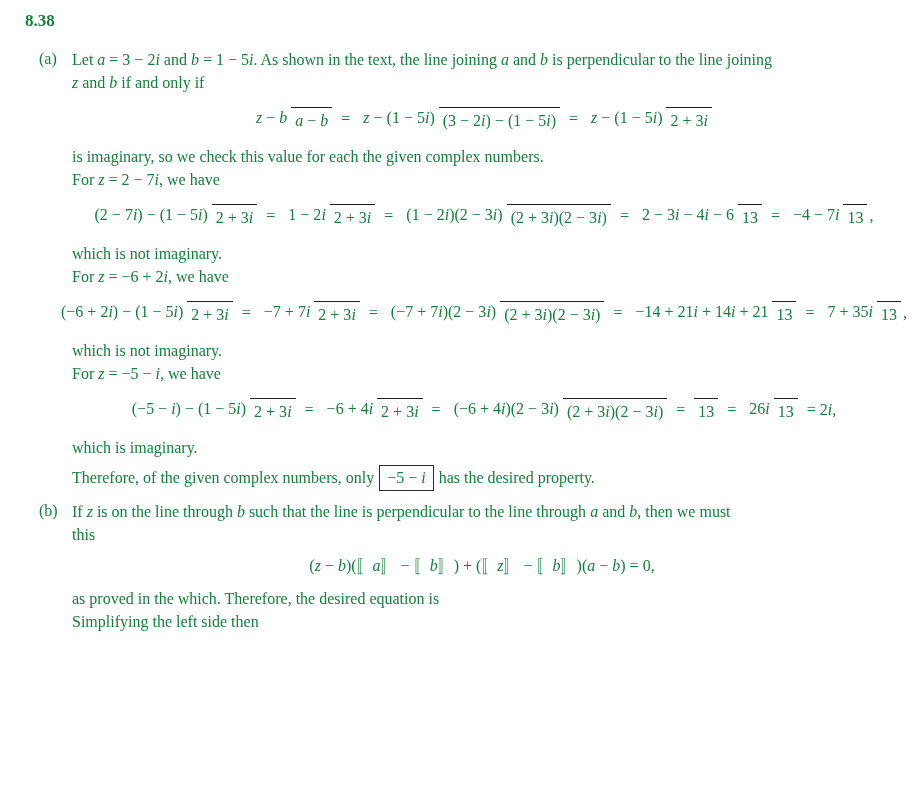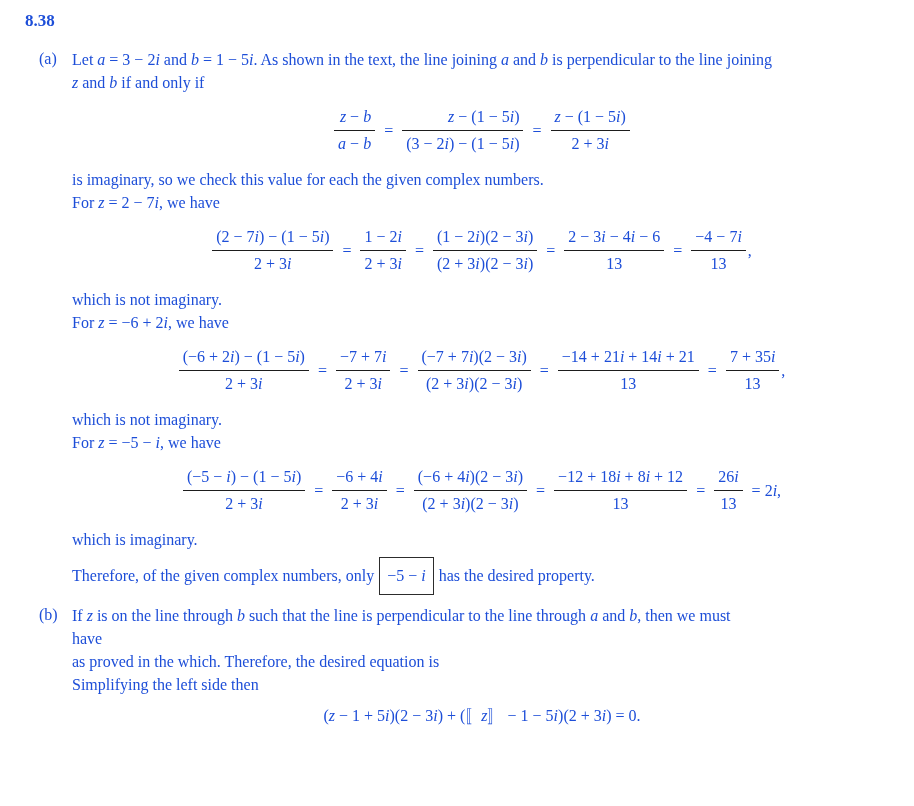--- a/index.html
+++ b/index.html
@@ -19,34 +19,34 @@
   .part-body{flex:1;min-width:0;}
   .para{margin:1px 0;}
   .math i{font-style:italic;}
   i{font-style:italic;}
   .equation{
     display:flex;justify-content:center;align-items:center;
     gap:9px;margin:13px 0 15px;
     white-space:nowrap;
   }
   .equation.simple{margin:9px 0 11px;}
-  .frac{display:inline-flex;flex-direction:column;align-items:flex-end;text-align:center;line-height:20px;}
+  .frac{display:inline-flex;flex-direction:row;align-items:flex-end;text-align:center;line-height:20px;}
   .frac .num{padding:0 4px 3px;}
   .frac .den{border-top:1.5px solid #1d1d1d;padding:3px 4px 0;align-self:stretch;}
   .trail{margin-left:-7px;}
   .boxed{
     border:1.3px solid #2c2c2c;display:inline-block;
-    padding:8px 7px;line-height:20px;margin:0 1px;text-align:right;
+    padding:2px 7px;line-height:20px;margin:0 1px;text-align:right;
   }
   .conclusion{margin-top:6px;margin-bottom:4px;}
 </style>
 </head>
 <body>
 
-<div class="page" style="background: rgb(255, 255, 255); color: #1d4ed8;">
+<div class="page" style="background: rgb(255, 255, 255); color: #15803d;">
 
   <div class="problem-number">8.38</div>
 
   <div class="part">
     <div class="part-label">(a)</div>
     <div class="part-body">
       <p class="para">Let <span class="math"><i>a</i> = 3 − 2<i>i</i></span> and <span class="math"><i>b</i> = 1 − 5<i>i</i></span>. As shown in the text, the line joining <span class="math"><i>a</i></span> and <span class="math"><i>b</i></span> is perpendicular to the line joining</p>
       <p class="para"><span class="math"><i>z</i></span> and <span class="math"><i>b</i></span> if and only if</p>
 
       <div class="equation">
@@ -139,48 +139,47 @@
             <span class="num">−6 + 4<i>i</i></span>
             <span class="den">2 + 3<i>i</i></span>
           </span>
           <span class="math">=</span>
           <span class="frac">
             <span class="num">(−6 + 4<i>i</i>)(2 − 3<i>i</i>)</span>
             <span class="den">(2 + 3<i>i</i>)(2 − 3<i>i</i>)</span>
           </span>
           <span class="math">=</span>
           <span class="frac">
-            <span class="num">−12 + 18<i>i</i> + 8<i>i</i> + 12</span>
             <span class="den">13</span>
           </span>
           <span class="math">=</span>
           <span class="frac">
             <span class="num">26<i>i</i></span>
             <span class="den">13</span>
           </span>
           <span class="math">= 2<i>i</i>,</span>
         </div>
       <p class="para">which is imaginary.</p>
 
       <p class="para conclusion">Therefore, of the given complex numbers, only <span class="boxed math">−5 − <i>i</i></span> has the desired property.</p>
     </div>
   </div>
 
   <div class="part">
     <div class="part-label">(b)</div>
     <div class="part-body">
       <p class="para">If <span class="math"><i>z</i></span> is on the line through <span class="math"><i>b</i></span> such that the line is perpendicular to the line through <span class="math"><i>a</i></span> and <span class="math"><i>b</i></span>, then we must</p>
-      <p class="para">have</p>
+      <p class="para">this</p>
 
+      <div class="equation simple">
+          <span class="math">(<i>z</i> − <i>b</i>)(〚<i>a</i>〛 − 〚<i>b</i>〛) + (〚<i>z</i>〛 − 〚<i>b</i>〛)(<i>a</i> − <i>b</i>) = 0,</span>
+        </div>
 
       <p class="para">as proved in the which. Therefore, the desired equation is</p>
 
 
       <p class="para">Simplifying the left side then</p>
 
-      <div class="equation simple">
-          <span class="math">(<i>z</i> − 1 + 5<i>i</i>)(2 − 3<i>i</i>) + (〚<i>z</i>〛 − 1 − 5<i>i</i>)(2 + 3<i>i</i>) = 0.</span>
-        </div>
 
     </div>
   </div>
 
 </div>
 
 </body></html>

